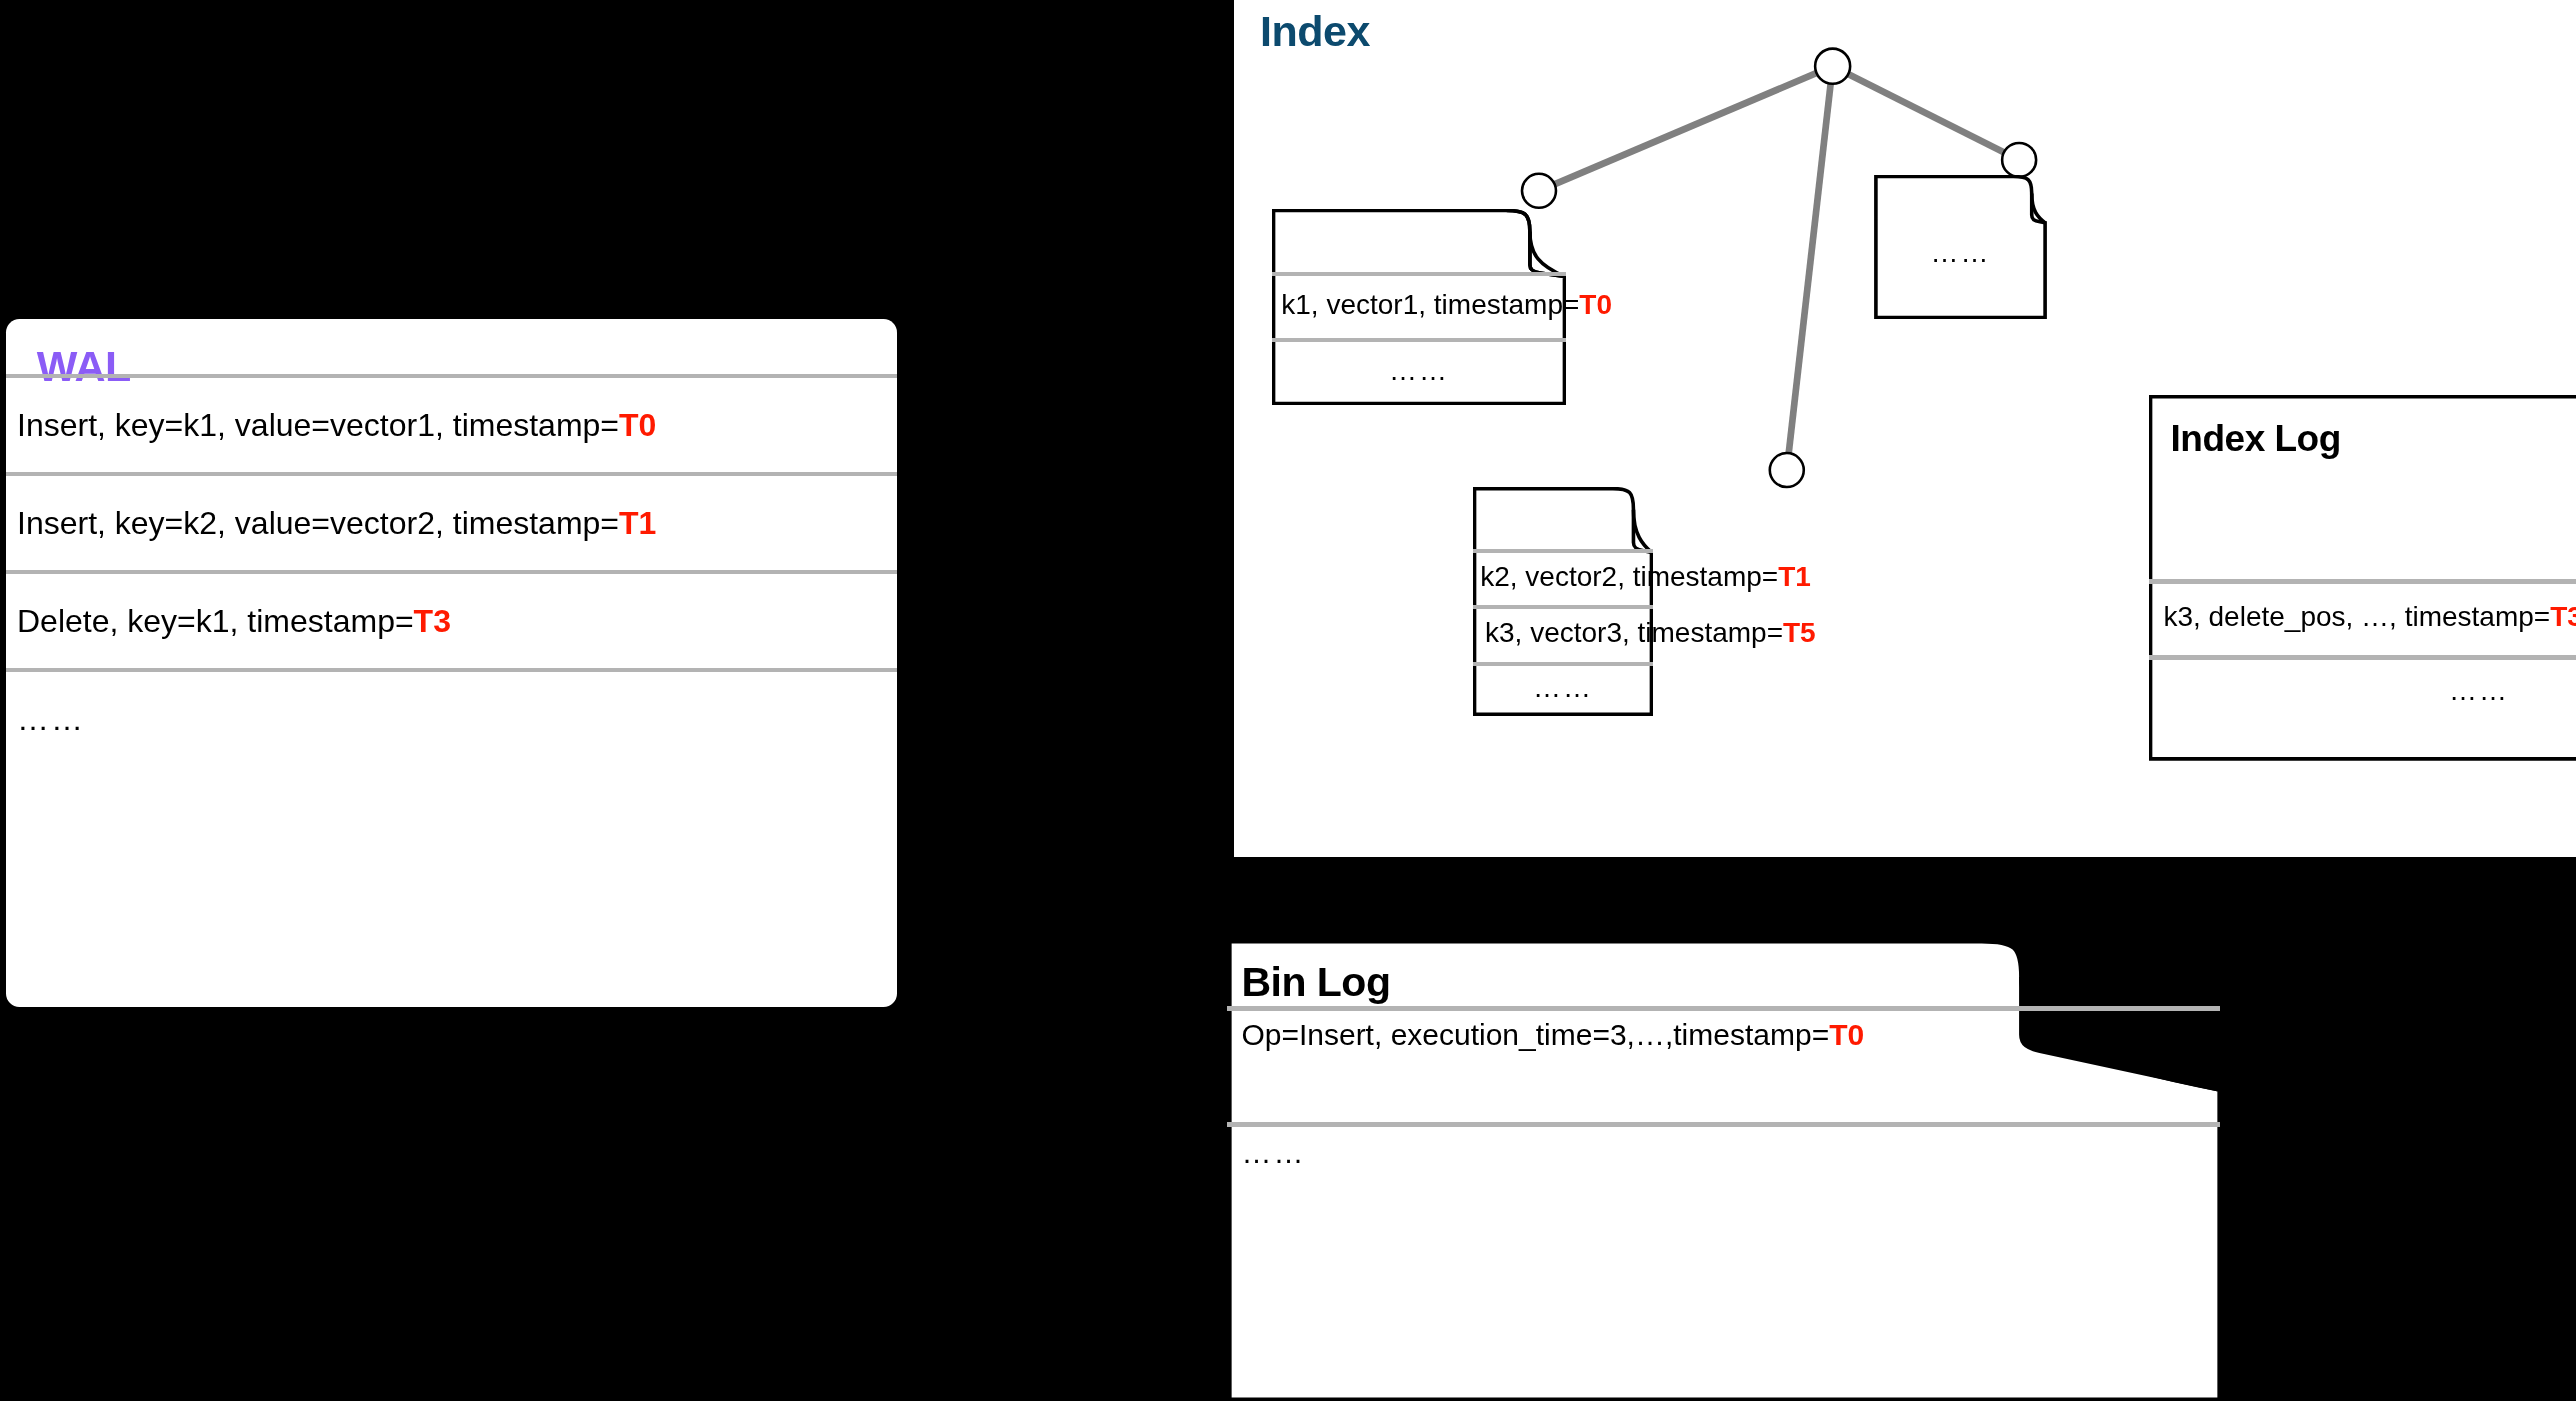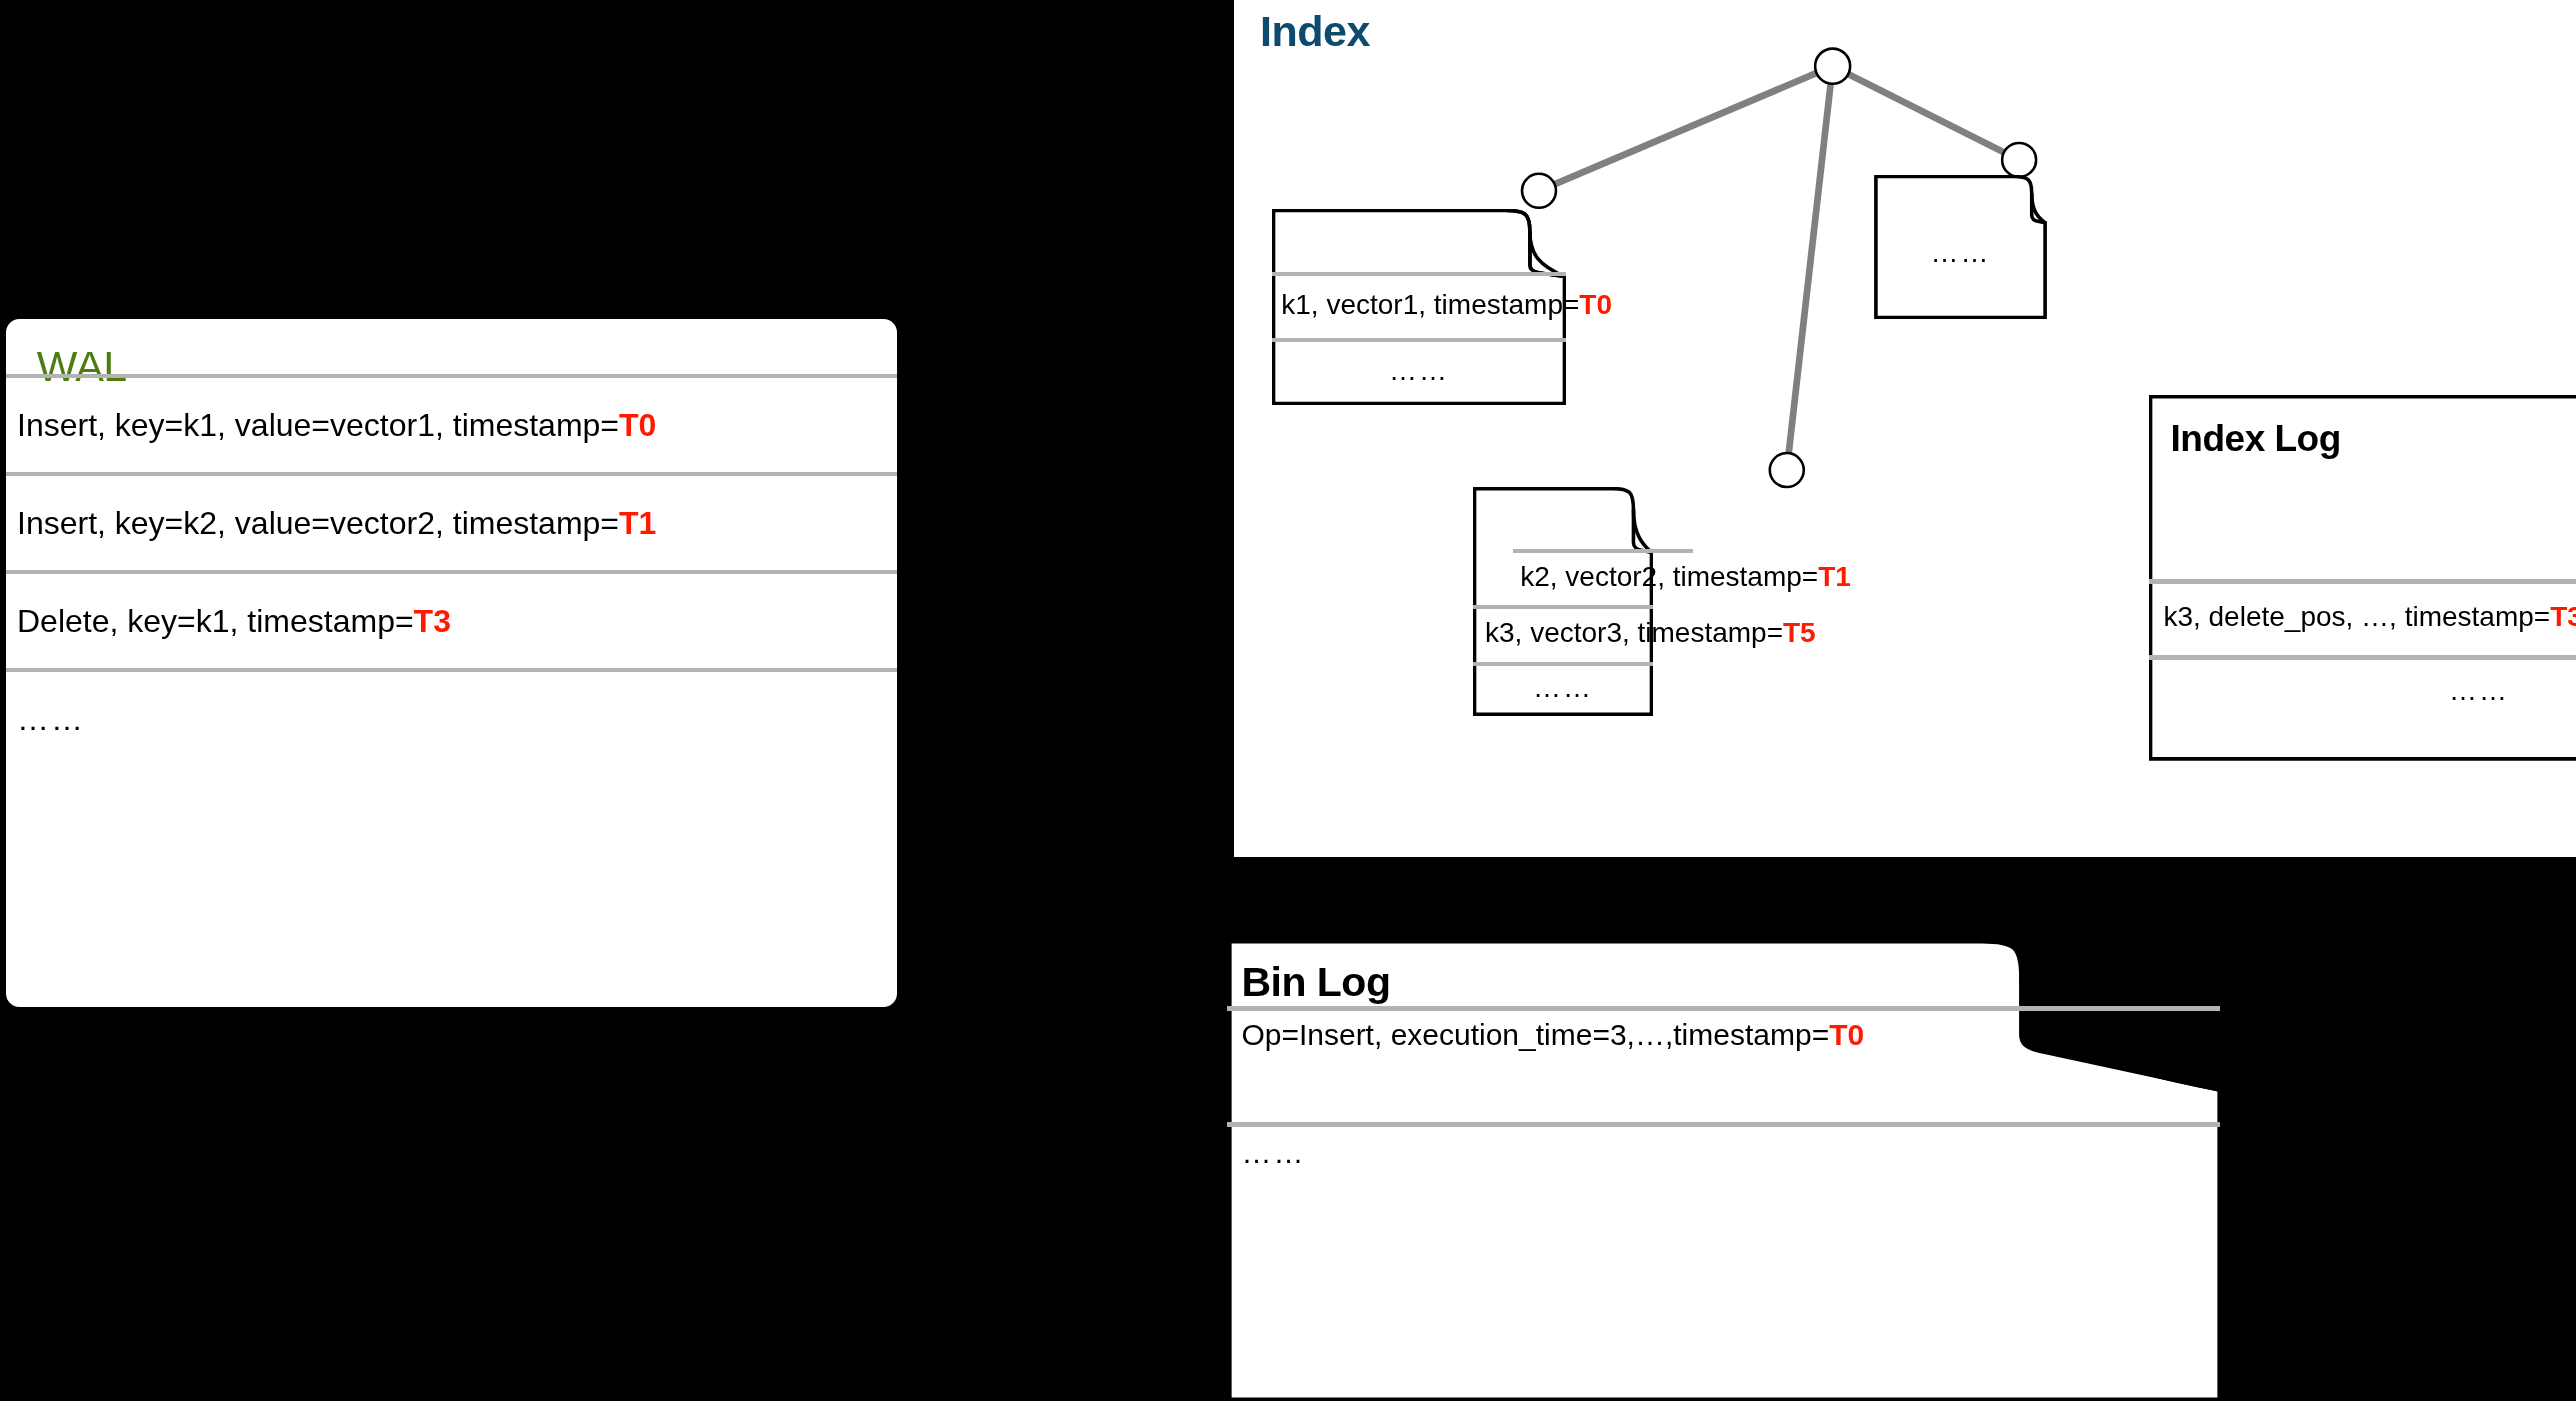--- a/index.html
+++ b/index.html
@@ -3,22 +3,22 @@
 <meta charset="utf-8">
 <style>
   html,body{margin:0;padding:0;background:#000;}
   body{width:2817px;height:1402px;position:relative;overflow:hidden;
        font-family:"Liberation Sans","DejaVu Sans",sans-serif;}
 
   .panel{position:absolute;background:#fff;box-sizing:border-box;}
 
   
   #wal{left:5.7px;top:319px;width:891px;height:688px;border-radius:13.4px;}
-  .wal-title{position:absolute;left:31px;top:23px;font-size:43px;font-weight:normal;
-             color:#4d7c0f;letter-spacing:-0.5px;white-space:nowrap;}
+  .wal-title{position:absolute;left:31px;top:23px;font-size:43px;font-weight:bold;
+             color:#8b5cf6;letter-spacing:-0.5px;white-space:nowrap;}
   .wal-rows{position:absolute;left:0;top:55px;width:100%;}
   .wal-row{position:relative;height:98px;box-sizing:border-box;
            border-top:4.6px solid #b3b3b3;display:flex;align-items:center;}
   .wal-row .txt{padding-left:11.3px;font-size:32px;color:#000;white-space:nowrap;}
   .wal-row.dots .txt{padding-left:11.3px;font-size:32px;letter-spacing:2.1px;}
 
   .ts{color:#FF1A00;font-weight:bold;}
 
   
   #index{left:1234px;top:-6.2px;width:1578px;height:863px;}
@@ -110,21 +110,21 @@
       </div>
     </div>
   </div>
 
   <div class="doc" id="leaf-k2k3" style="left:239px;top:493px;width:180px;height:229px;">
     <svg class="docsvg" width="180" height="229" viewBox="0 0 350 445">
       <path d="M3,3 H272 C305,3 312,10 312,44 V108 C312,118 318,122 332,124 L347,127 V442 H3 Z" fill="#ffffff" stroke="#000000" stroke-width="7"></path>
       <path d="M312,44 C312,92 330,112 347,127" fill="none" stroke="#000000" stroke-width="7"></path>
     </svg>
     <div class="docbody">
-      <div class="doc-row" style="top:62px;height:57px;width:201px;padding-left:7.2px;margin-left:40px;">
+      <div class="doc-row" style="top:62px;height:57px;width:201px;padding-left:7.2px;">
         <div class="sep" style="width:180px;"></div>
         <span class="rtxt"><span>k2, vector2, timestamp=</span><span class="ts">T1</span></span>
       </div>
       <div class="doc-row" style="top:118px;height:57px;width:180px;padding-left:12px;">
         <div class="sep" style="width:180px;"></div>
         <span class="rtxt"><span>k3, vector3, timestamp=</span><span class="ts">T5</span></span>
       </div>
       <div class="doc-row" style="top:175px;height:52px;width:180px;">
         <div class="sep" style="width:180px;"></div>
         <span class="rtxt center">……</span>

